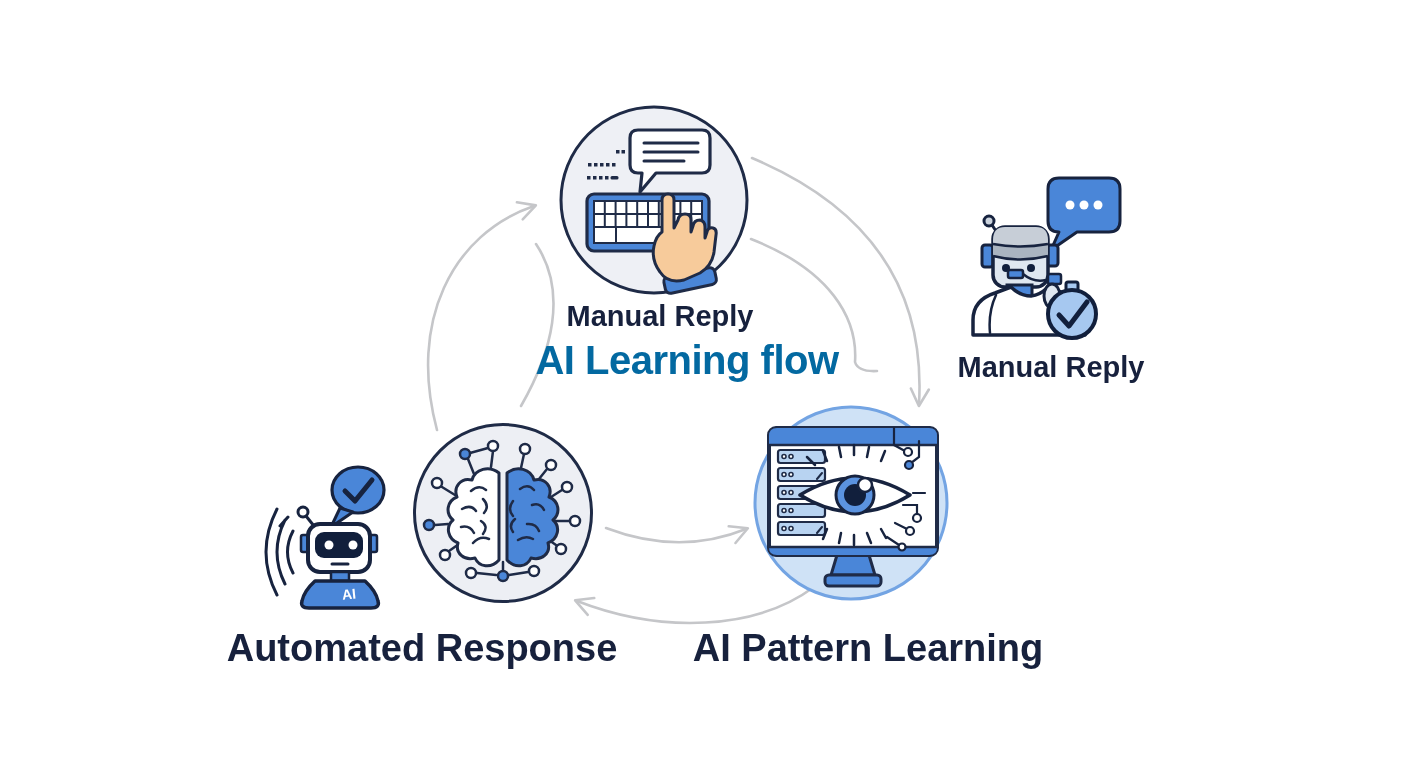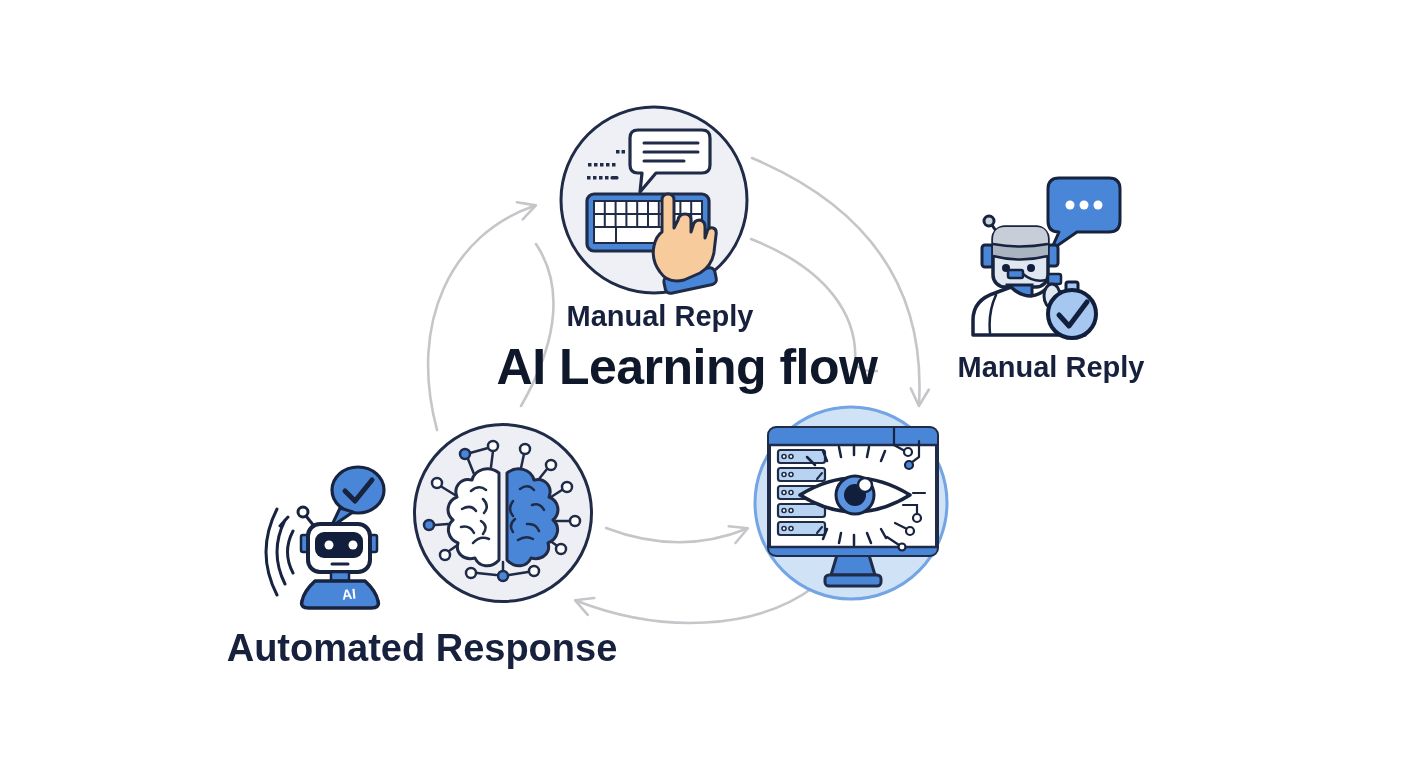--- a/index.html
+++ b/index.html
@@ -11,21 +11,21 @@
   svg{display:block;overflow:visible;}
   #arrow-layer{position:absolute;left:0;top:0;z-index:1;}
   .node{z-index:2;}
   .node-label{
     position:absolute;z-index:3;transform:translateX(-50%);
     font-size:38px;font-weight:600;color:#17213d;white-space:nowrap;
   }
   .node-label.small{font-size:29px;}
   #diagram-title{
     position:absolute;z-index:3;transform:translateX(-50%);
-    font-size:50px;font-weight:800;letter-spacing:-0.5px;color:#0f172a;white-space:nowrap;
+    font-size:40px;font-weight:800;letter-spacing:-0.5px;color:#0369a1;white-space:nowrap;
   }
   .arrow{fill:none;stroke:#c5c6c9;stroke-width:2.6;stroke-linecap:round;}
 </style>
 </head>
 <body>
 
 <div id="stage">
 
   <svg id="arrow-layer" width="1408" height="768" viewBox="0 0 1408 768">
     <defs>
@@ -182,20 +182,21 @@
       </g>
       <g stroke="#17233f" stroke-width="2.2">
         <circle cx="155" cy="47" r="4" fill="#ffffff"></circle>
         <circle cx="156" cy="60" r="4" fill="#4a86d8"></circle>
         <circle cx="164" cy="113" r="4" fill="#ffffff"></circle>
         <circle cx="157" cy="126" r="4" fill="#ffffff"></circle>
         <circle cx="149" cy="142" r="3.5" fill="#ffffff"></circle>
       </g>
     </svg>
   </div>
+  <div class="node-label" style="left:868px;top:627px;">AI Pattern Learning</div>
 
   <div class="abs node" style="left:252px;top:458px;">
     <svg width="140" height="160" viewBox="0 0 140 160">
 
       <g stroke="#17233f" stroke-width="3" fill="none" stroke-linecap="round">
         <path d="M41,115 Q30,94 41,73 M33,126 Q17,94 33,62 M25,137 Q3,94 25,51 M28,68 L36,59"></path>
       </g>
 
       <g>
         <ellipse cx="106" cy="32" rx="26" ry="23" fill="#4a86d8" stroke="#17233f" stroke-width="3.2"></ellipse>

